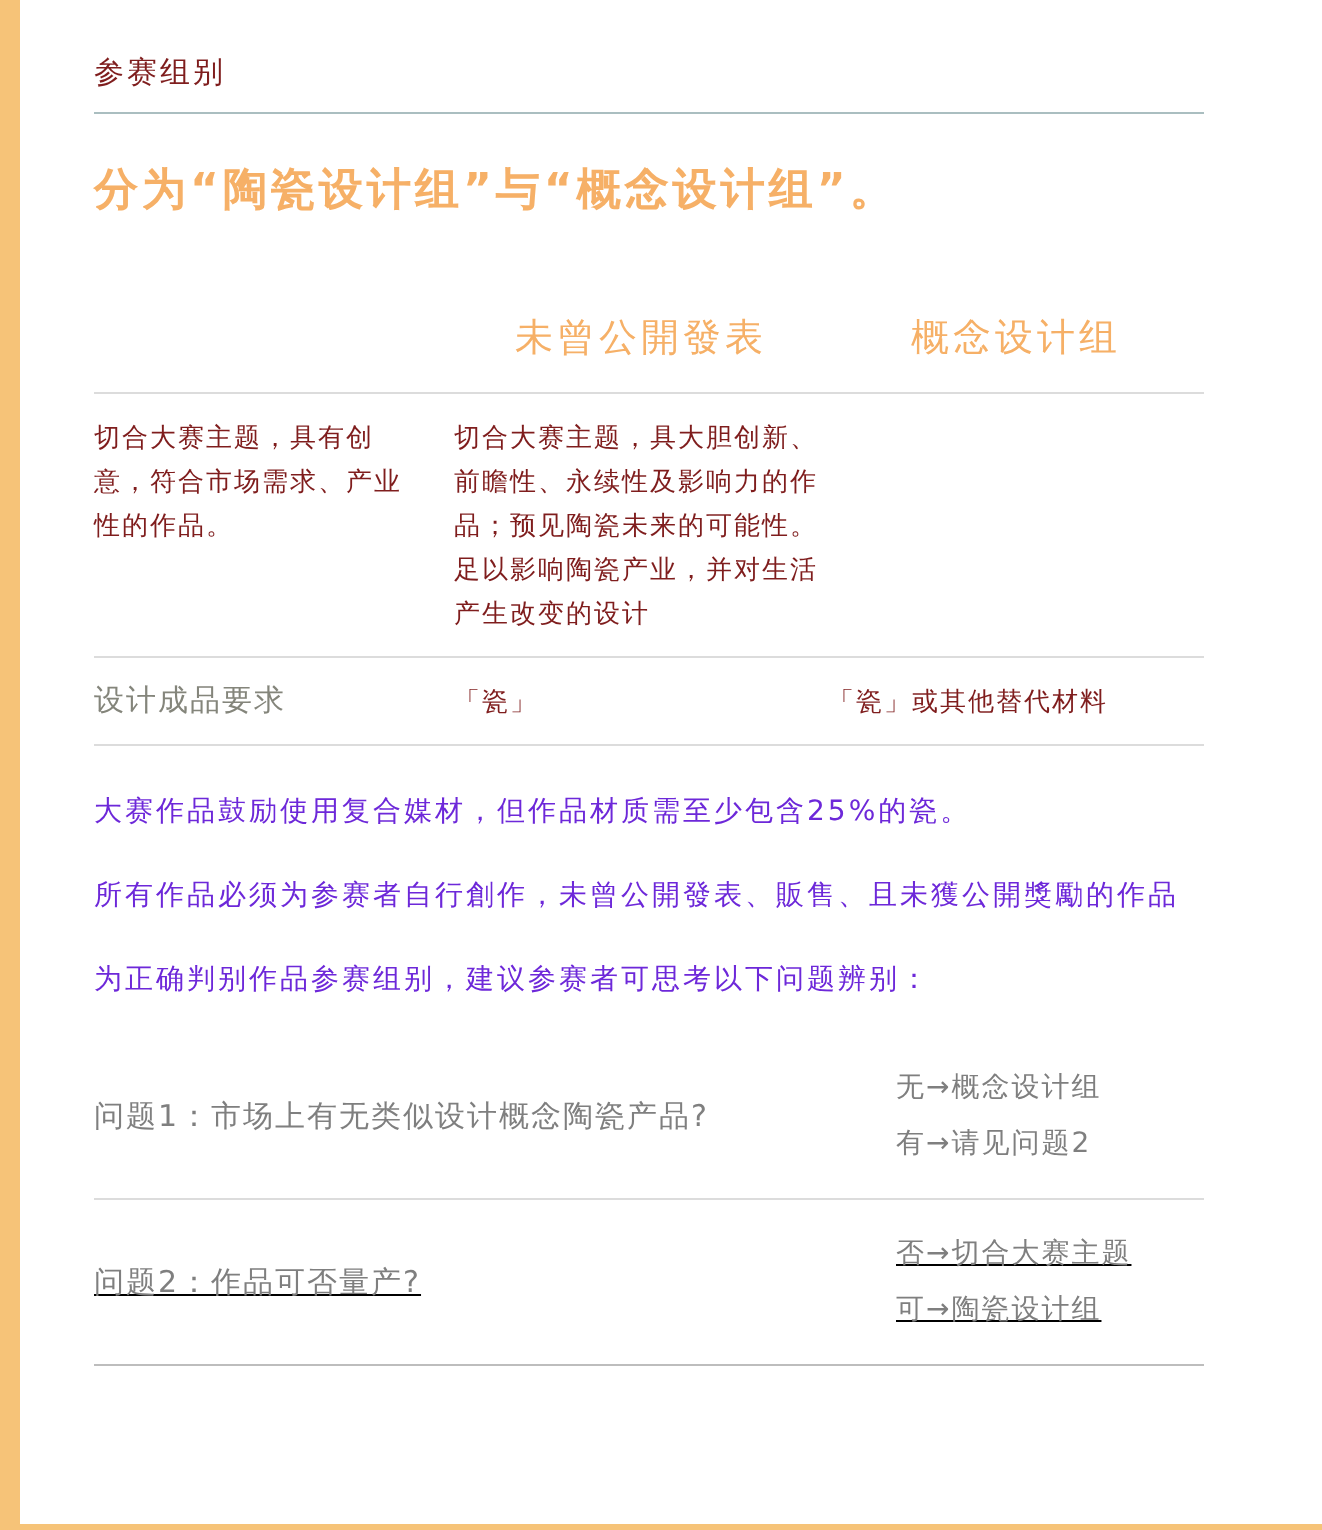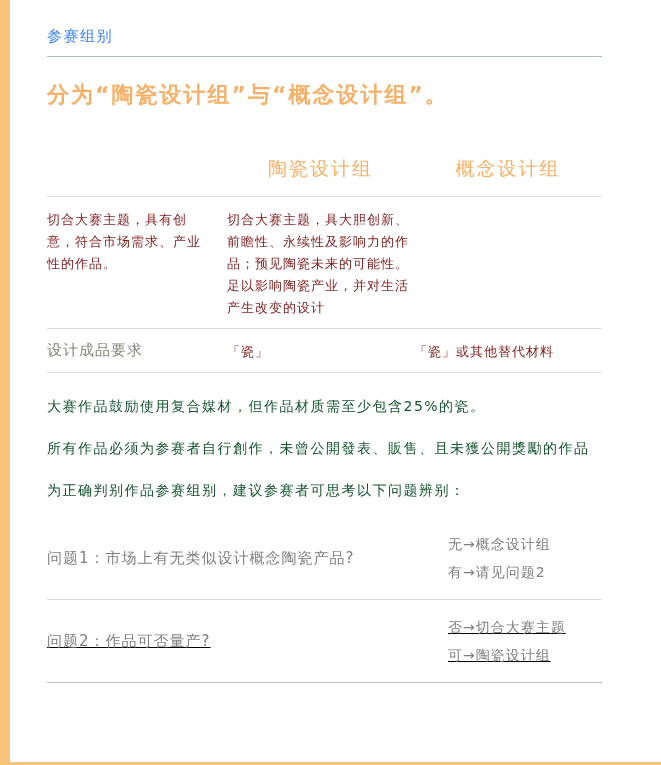--- a/index.html
+++ b/index.html
@@ -26,21 +26,21 @@
   }
   .content {
     position: absolute;
     left: 47px; top: 0;
     width: 555px;
   }
   .section-title {
     margin: 27px 0 10px 0;
     font-size: 15px;
     font-weight: 400;
-    color: #3b82f6;
+    color: #7f1d1d;
     letter-spacing: 1.5px;
   }
   .top-rule {
     border: none;
     border-top: 1px solid #aabec0;
     margin: 0;
   }
   .main-heading {
     margin: 23px 0 26px 0;
     font-size: 22px;
@@ -72,21 +72,21 @@
     color: #7f1d1d;
     line-height: 22px;
     letter-spacing: 1px;
     padding-right: 20px;
   }
   .cell:last-child { padding-right: 0; }
   .paragraphs { margin-top: 18px; }
   .para {
     margin: 0 0 12px 0;
     font-size: 14px;
-    color: #14532d;
+    color: #6d28d9;
     line-height: 30px;
     letter-spacing: 1.5px;
   }
   .q-row {
     display: flex;
     align-items: center;
     justify-content: space-between;
     border-bottom: 1px solid #dcdcdc;
     padding: 13px 0;
     min-height: 70px;
@@ -116,21 +116,21 @@
   <div class="content">
 
     <h2 class="section-title">参赛组别</h2>
     <hr class="top-rule">
 
     <h1 class="main-heading">分为“陶瓷设计组”与“概念设计组”。</h1>
 
     <div>
       <div class="grid-row grid-head">
         <div></div>
-        <div class="col-head">陶瓷设计组</div>
+        <div class="col-head">未曾公開發表</div>
         <div class="col-head">概念设计组</div>
       </div>
 
       <div class="grid-row body-row">
         <div class="cell">切合大赛主题，具有创意，符合市场需求、产业性的作品。</div>
         <div class="cell">切合大赛主题，具大胆创新、前瞻性、永续性及影响力的作品；预见陶瓷未来的可能性。足以影响陶瓷产业，并对生活产生改变的设计</div>
       </div>
 
       <div class="grid-row body-row">
         <div class="row-label">设计成品要求</div>

